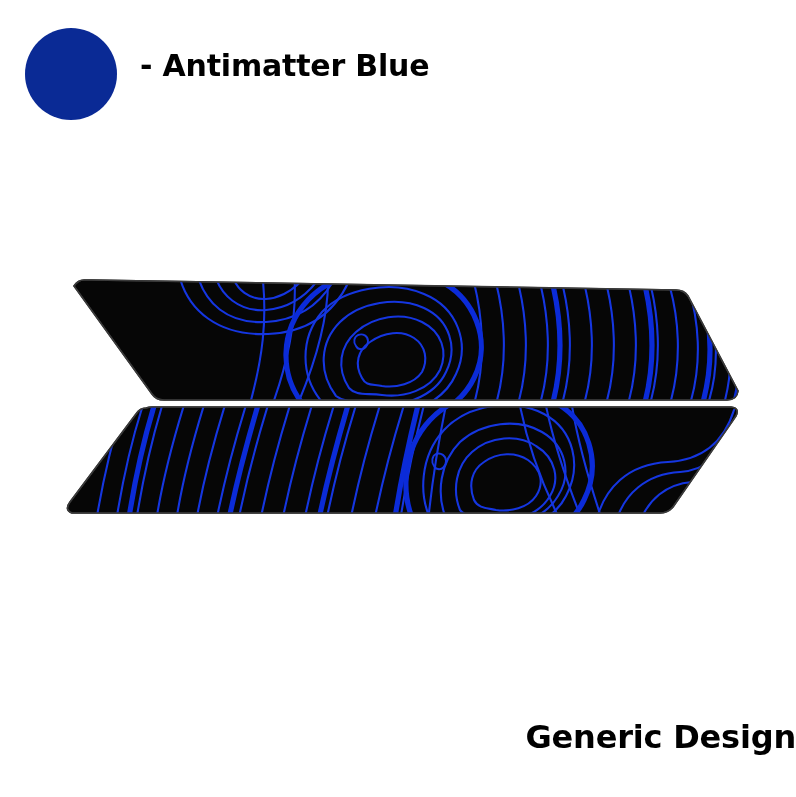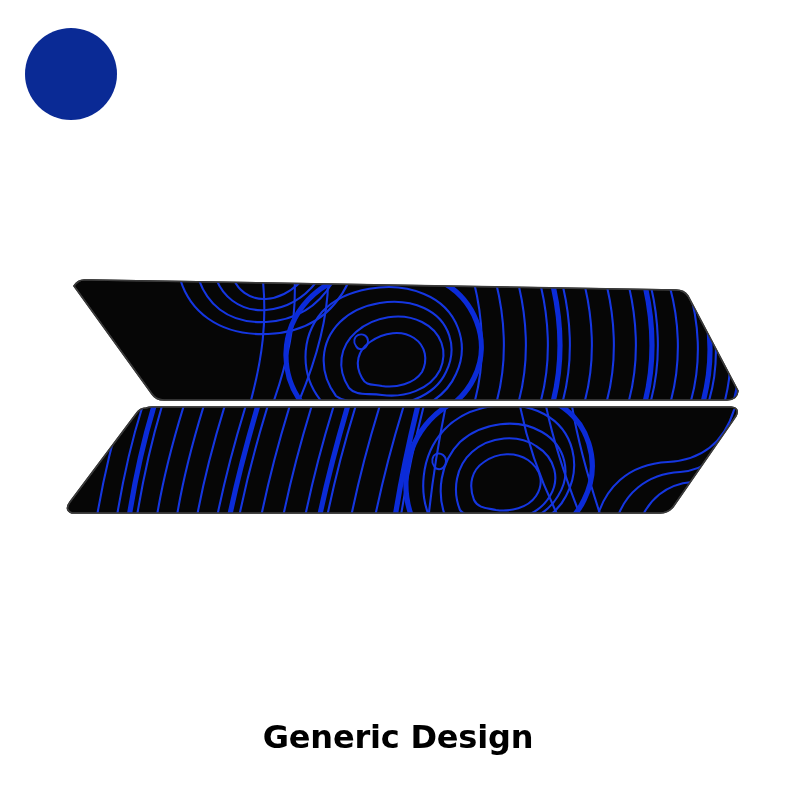--- a/index.html
+++ b/index.html
@@ -20,36 +20,37 @@
   .swatch-label{
     position:absolute;left:140px;top:48px;
     font-size:30px;font-weight:bold;color:#000;
     letter-spacing:-0.2px;white-space:nowrap;
     font-family:"DejaVu Sans","Liberation Sans",sans-serif;
   }
 
   
   .caption{
     position:absolute;left:0;top:718px;width:796px;
-    text-align:center;font-size:32px;font-weight:bold;color:#000;
+    text-align:right;font-size:32px;font-weight:bold;color:#000;
     letter-spacing:-0.2px;
     font-family:"DejaVu Sans","Liberation Sans",sans-serif;
   }
 
   
   .artwork{position:absolute;left:0;top:250px;width:796px;height:290px;}
   svg{display:block;}
 </style>
 </head>
 <body style="background: rgb(255, 255, 255);">
 
 <div id="stage">
 
   <div class="swatch-row">
     <div class="swatch-dot" style="background: rgb(10, 42, 149);"></div>
+    <div class="swatch-label">- Antimatter Blue</div>
   </div>
 
   <div class="artwork">
     <svg width="796" height="290" viewBox="0 0 796 290" xmlns="http://www.w3.org/2000/svg">
       <defs>
 
         <clipPath id="clipUpper">
           <path d="M 84,30 Q 78,30 74,36 L 152,144 Q 156,150 164,150
                    L 727,150 Q 737,150 738,141 L 688,46 Q 684,40 676,40
                    L 92,30 Q 88,30 84,30 Z"></path>

